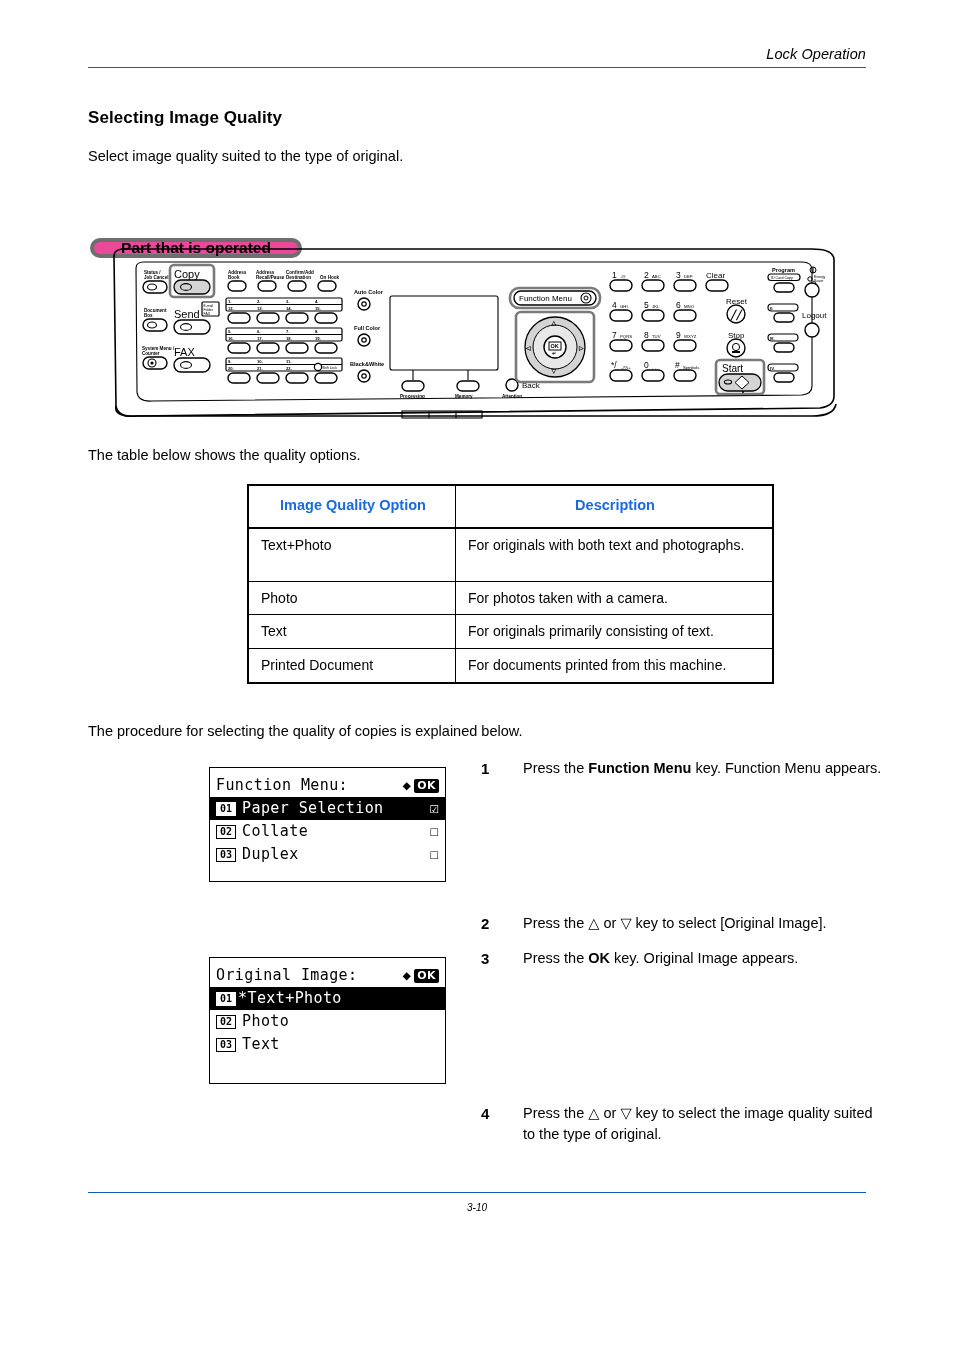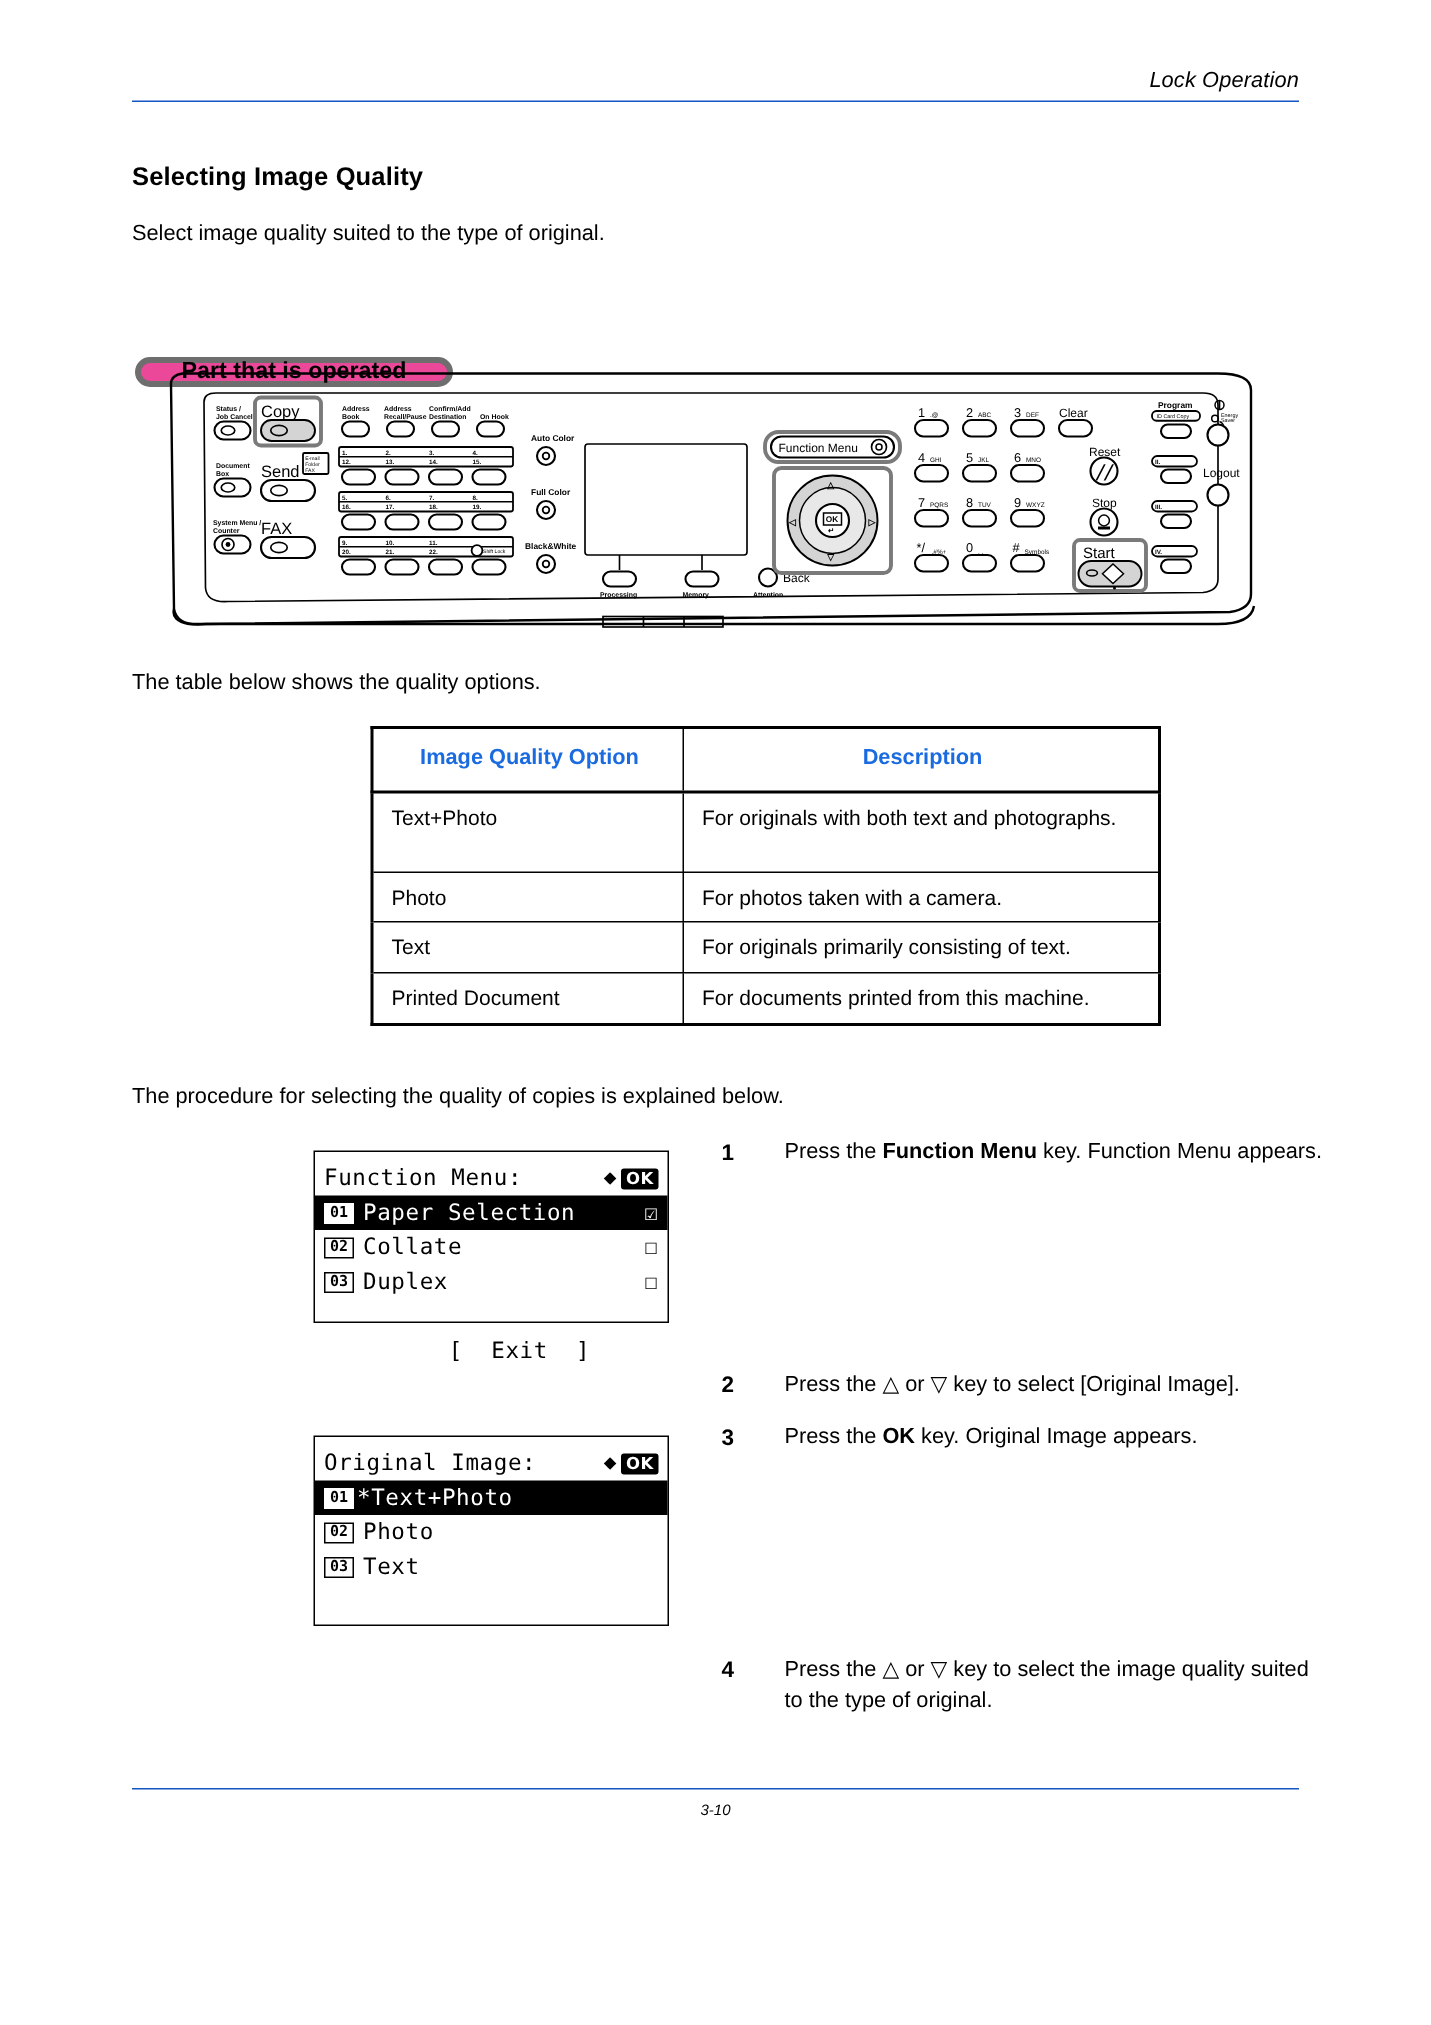--- a/index.html
+++ b/index.html
@@ -488,23 +488,20 @@
     <span style="flex:1;margin-left:6px;">Collate</span>
     <span class="chk">☐</span>
   </div>
 
   <div class="lcd-row" style="display:flex;align-items:center;">
     <span class="numbox">03</span>
     <span style="flex:1;margin-left:6px;">Duplex</span>
     <span class="chk">☐</span>
   </div>
 
-  <div class="lcd-row" style="text-align:center;">
-    <span>[  Exit  ]</span>
-  </div>
 </div>
 
 <div class="lcd" id="lcd-2">
   <div class="lcd-row title">
     <span class="t">Original Image:</span>
     <span class="navdia">◆</span>
     <span class="okbadge">OK</span>
   </div>
 
   <div class="lcd-row inv" style="display:flex;align-items:center;">

